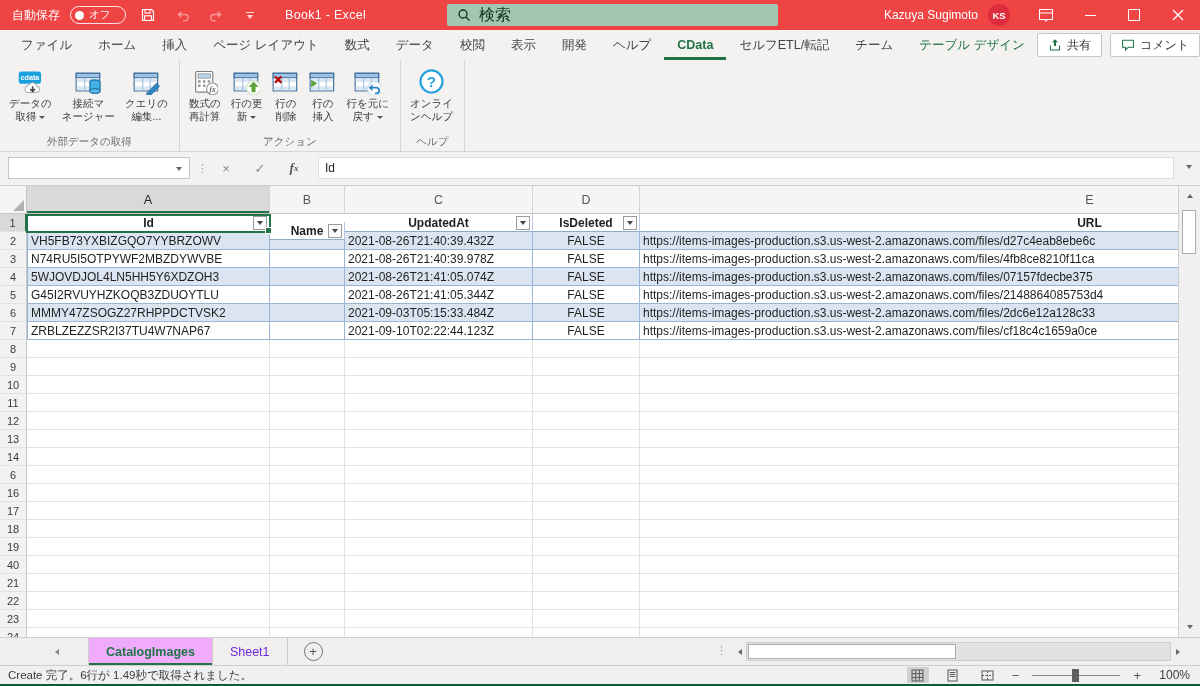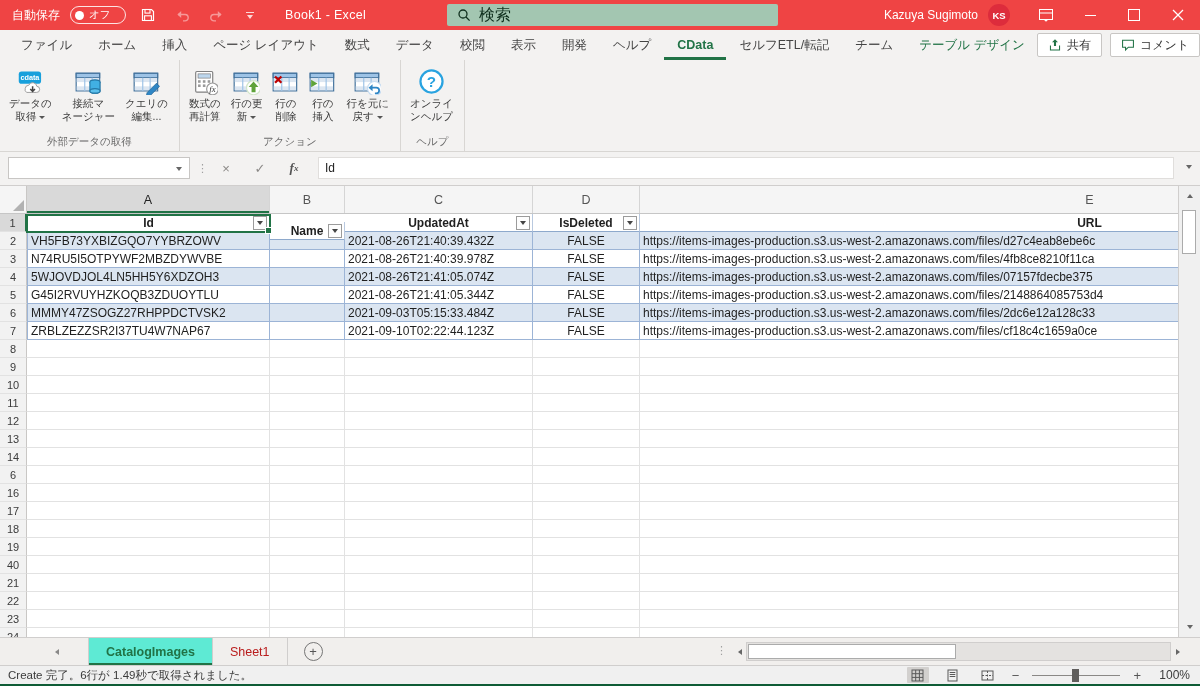--- a/index.html
+++ b/index.html
@@ -78,22 +78,22 @@
   .sel-overlay .handle{position:absolute;right:-3px;bottom:-3px;width:5px;height:5px;background:#217346;border:1px solid #fff;}
   
   .vscroll{position:absolute;left:1178px;top:186px;width:22px;height:451px;background:#f0f0f0;border-left:1px solid #d0cecd;box-sizing:border-box;}
   .vs-btn{position:absolute;left:0;width:100%;height:20px;display:flex;align-items:center;justify-content:center;cursor:pointer;}
   .vs-thumb{position:absolute;left:3px;width:14px;top:24px;height:44px;background:#fff;border:1px solid #ababab;box-sizing:border-box;cursor:grab;}
   
   .sheettabs{position:absolute;left:0;top:637px;width:1200px;height:28px;background:#f1efed;border-top:1px solid #d0cecd;box-sizing:border-box;}
   .nav-arrows{position:absolute;left:55px;top:0;height:100%;display:flex;align-items:center;gap:38px;}
   .nav-arrows .tri{opacity:.75;cursor:pointer;}
   .tablist{position:absolute;left:88px;top:0;height:100%;display:flex;}
-  .stab{display:flex;align-items:center;padding:0 17px;font-size:12.5px;color:#b91c1c;border-right:1px solid #d0cecd;cursor:pointer;box-sizing:border-box;}
-  .stab.active{background:#5eead4;color:#217346;font-weight:bold;border-left:1px solid #d0cecd;box-shadow:inset 0 -2px 0 #217346;}
+  .stab{display:flex;align-items:center;padding:0 17px;font-size:12.5px;color:#6d28d9;border-right:1px solid #d0cecd;cursor:pointer;box-sizing:border-box;}
+  .stab.active{background:#f0abfc;color:#217346;font-weight:bold;border-left:1px solid #d0cecd;box-shadow:inset 0 -2px 0 #217346;}
   .addsheet{margin-left:16px;align-self:center;width:17px;height:17px;border:1px solid #767676;border-radius:50%;display:flex;align-items:center;justify-content:center;font-size:13px;color:#555;line-height:1;cursor:pointer;}
   .st-dots{position:absolute;left:716px;top:6px;color:#a0a0a0;font-size:11px;}
   .hscroll{position:absolute;left:733px;right:16px;top:4px;height:19px;display:flex;align-items:center;}
   .hs-btn{width:13px;height:100%;display:flex;align-items:center;justify-content:center;cursor:pointer;}
   .hs-track{position:relative;flex:1;height:100%;background:#e4e2e0;border:1px solid #d0cecd;box-sizing:border-box;}
   .hs-thumb{position:absolute;left:1px;top:1px;height:15px;width:208px;background:#fff;border:1px solid #ababab;box-sizing:border-box;cursor:grab;}
   
   .statusbar{position:absolute;left:0;top:665px;width:1200px;height:21px;background:#f0f0f0;border-top:1px solid #d0cecd;border-bottom:2px solid #0e5c36;box-sizing:border-box;display:flex;align-items:center;}
   .sb-msg{font-size:11.5px;color:#3b3b3b;padding-left:8px;}
   .sb-right{position:absolute;right:10px;top:0;height:18px;display:flex;align-items:center;gap:13px;}

